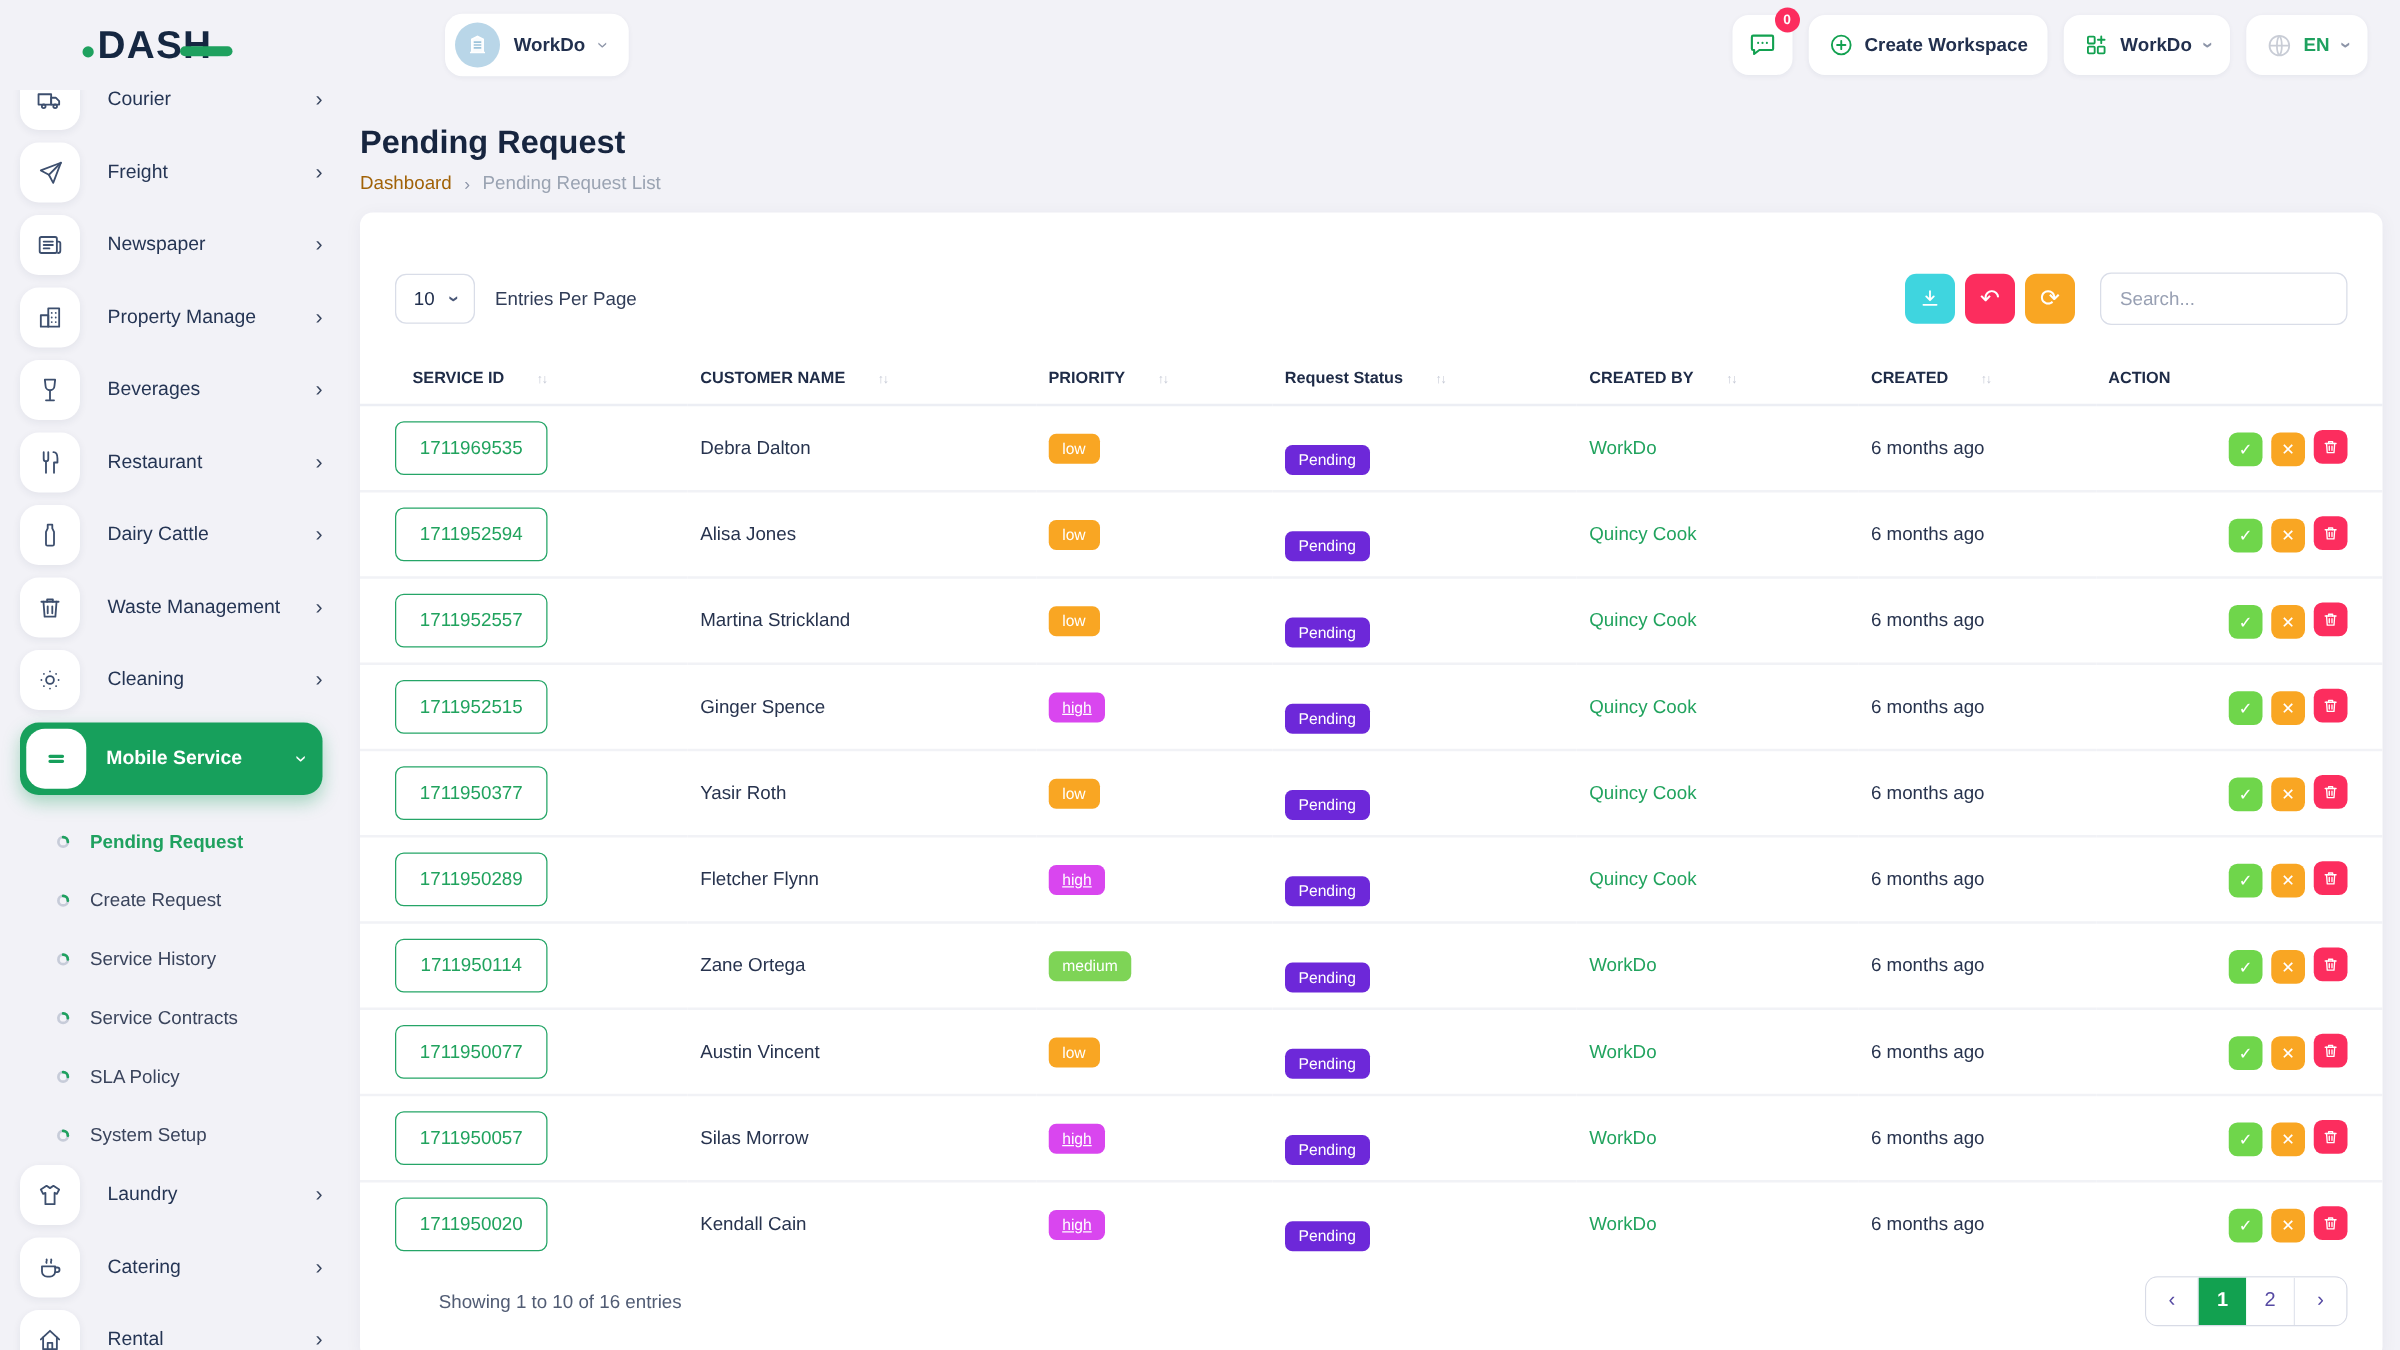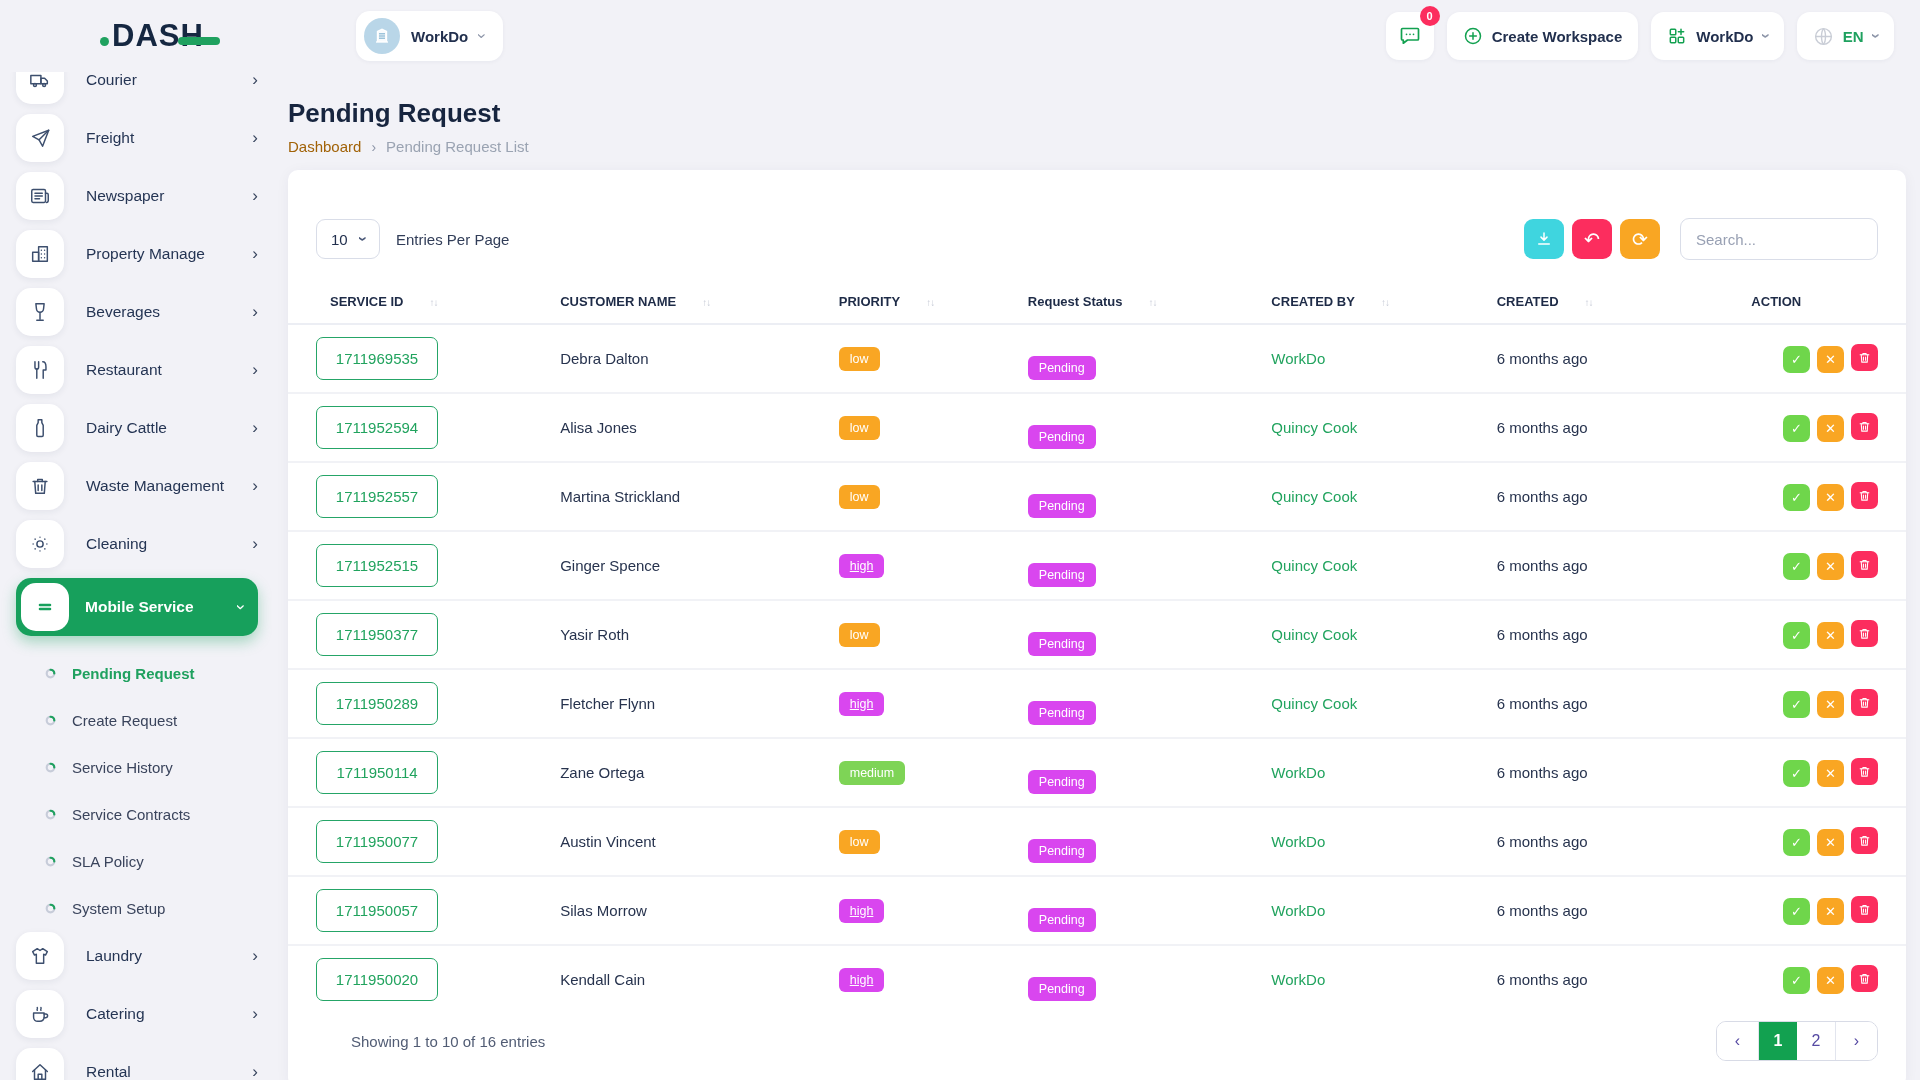--- a/index.html
+++ b/index.html
@@ -2,21 +2,21 @@
 <html><head>
 <meta charset="utf-8">
 <style>
   * { margin:0; padding:0; box-sizing:border-box; }
   html,body { width:1920px; height:1080px; overflow:hidden;
     font-family:"Liberation Sans","DejaVu Sans",sans-serif;
     background:#f2f2f7; color:#22304e; }
 
   
   .topbar { height:72px; display:flex; align-items:center; }
-  .logo-zone { width:272px; flex:none; display:flex; align-items:center; padding-left:100px; }
+  .logo-zone { width:272px; flex:none; display:flex; align-items:center; padding-left:66px; }
   .logo { position:relative; display:inline-flex; align-items:center; }
   .logo-dot { width:9px; height:9px; border-radius:50%; background:#1fa15f; margin-right:3px; margin-top:10px; }
   .logo-text { font-size:31px; font-weight:800; letter-spacing:1px; color:#152741; }
   .logo-dash { width:42px; height:8px; border-radius:4px; background:#1fa15f; margin-left:-26px; margin-top:10px; }
   .ws-pill { margin-left:84px; background:#fff; border-radius:14px; height:50px; padding:0 18px 0 8px;
     display:flex; align-items:center; gap:11px; box-shadow:0 1px 4px rgba(25,40,70,.05); cursor:pointer; }
   .ws-avatar { width:36px; height:36px; border-radius:50%; background:#b9d6e8; display:flex; align-items:center; justify-content:center; }
   .ws-name { font-size:15px; font-weight:600; color:#22304e; }
   .chev { color:#8d95a8; font-size:16px; line-height:1; display:inline-block; }
   .chev.down { transform:rotate(90deg); }
@@ -73,32 +73,32 @@
   .search-input { margin-left:12px; width:198px; height:42px; border:1px solid #d9dde8; border-radius:9px;
     padding:0 15px; font-size:15px; color:#22304e; outline:none; font-family:inherit; }
   .search-input::placeholder { color:#98a0b3; }
 
   
   .table-wrap { margin:22px 0 0 0; flex:1; }
   table { width:100%; border-collapse:collapse; }
   thead th { text-align:left; font-size:13px; font-weight:700; color:#1e2b47; padding:12px 10px 14px 10px;
     border-bottom:2px solid #eceef4; white-space:nowrap; cursor:pointer; }
   thead th:first-child { padding-left:42px; }
-  thead th.col-action { text-align:center; padding-right:40px; cursor:default; }
+  thead th.col-action { text-align:left; padding-right:40px; cursor:default; }
   .sort { color:#c6cad6; font-size:10px; margin-left:26px; letter-spacing:-1px; }
   tbody td { padding:12px 10px; border-bottom:2px solid #f1f2f6; font-size:15px; color:#27334e; height:67px; }
   tbody td:first-child { padding-left:28px; }
   tbody tr:last-child td { border-bottom:none; }
   .sid-box { display:inline-flex; align-items:center; justify-content:center; min-width:122px; height:43px;
     border:1px solid #25a567; border-radius:7px; color:#21a35e; font-size:15px; cursor:pointer; background:#fff; }
   .badge { display:inline-block; padding:5px 11px; border-radius:6px; font-size:12.5px; color:#fff; }
   .pri-low { background:#f9a623; }
   .pri-medium { background:#7ed456; }
   .pri-high { background:#d946ef;text-decoration:underline; }
-  .badge.status { background:#d946ef;margin-top:18px; }
+  .badge.status { background:#6d28d9;margin-top:18px; }
   .by-link { color:#21a35e; cursor:pointer; }
   .col-action-cell { text-align:right; padding-right:28px !important; white-space:nowrap; }
   .act-btn { width:27px; height:27px; border:none; border-radius:7px; color:#fff; font-size:13px;
     display:inline-flex; align-items:center; justify-content:center; margin-left:7px; cursor:pointer; }
   .act-btn.approve { background:#6fd64b; }
   .act-btn.reject { background:#f9a623; }
   .act-btn.delete { background:#fc2d5e; }
 
   
   .card-footer { display:flex; align-items:center; justify-content:space-between; margin:6px 28px 0 28px; padding-bottom:26px; }

